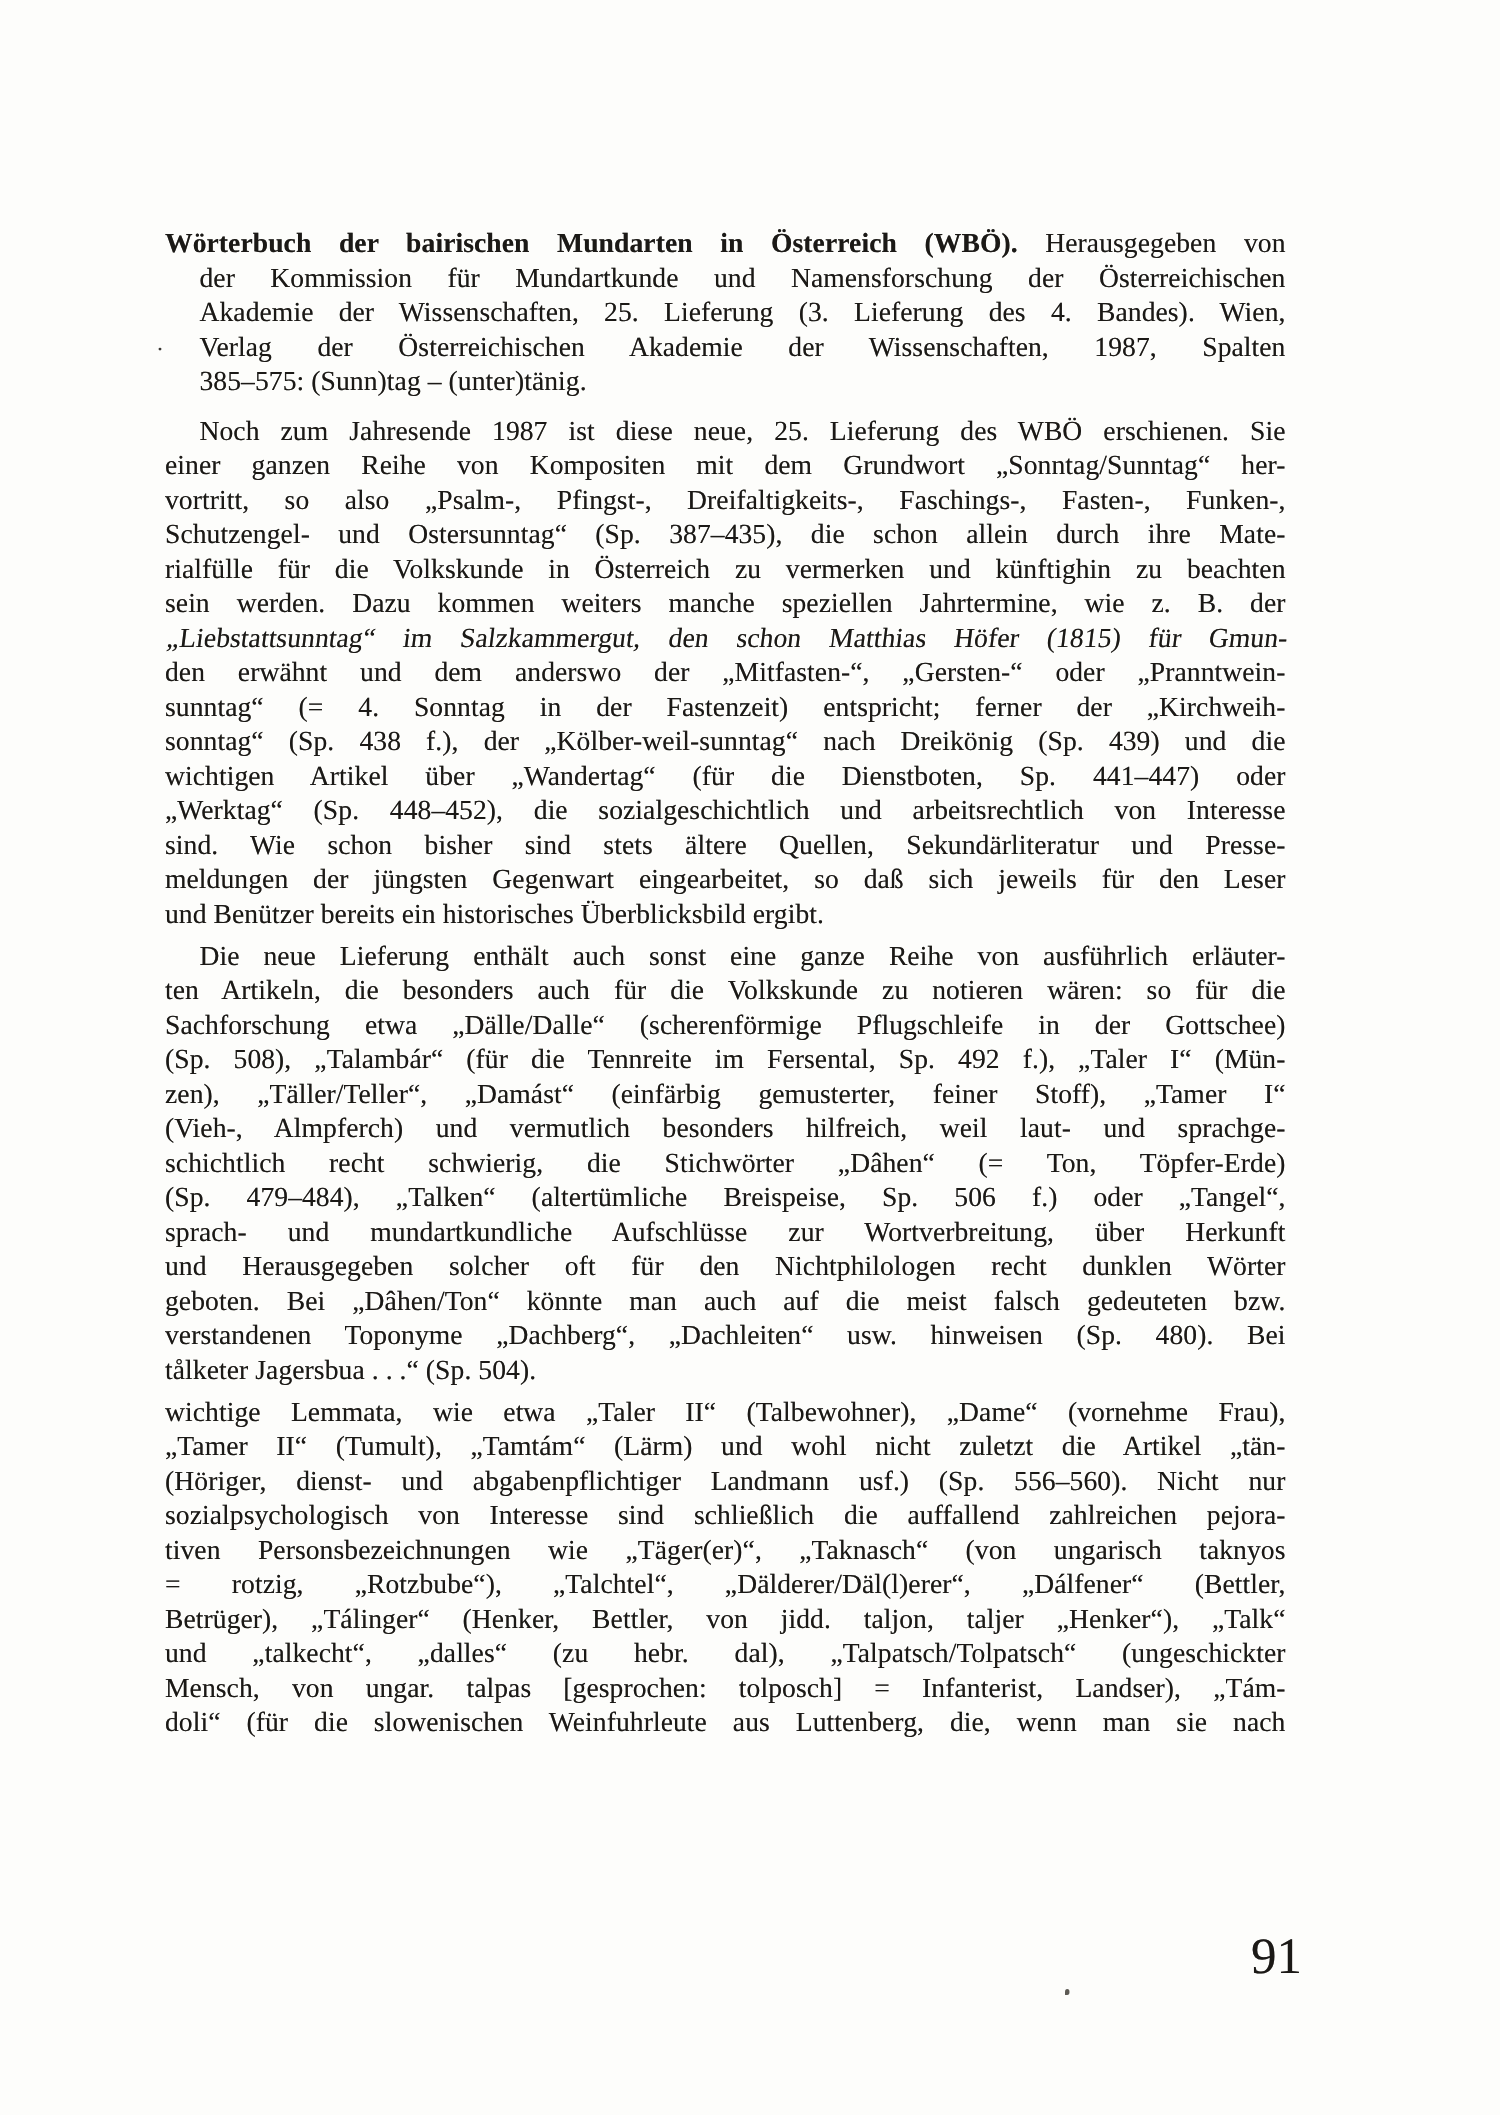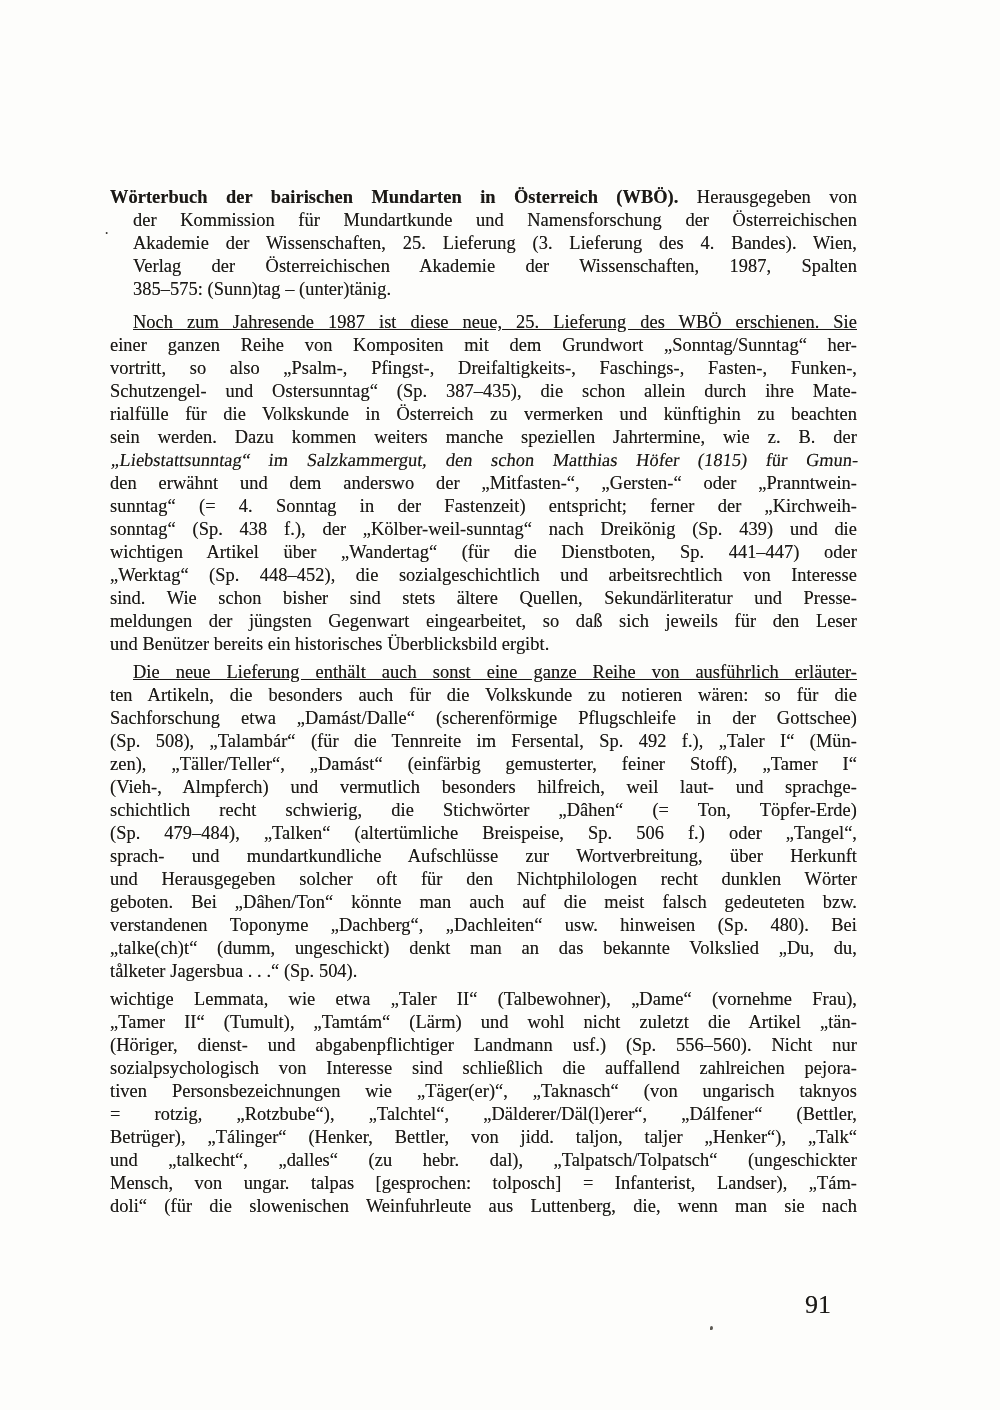--- a/index.html
+++ b/index.html
@@ -22,34 +22,34 @@
   .line {
     font-size:18.4px;
     line-height:23px;
     letter-spacing:0.05px;
     text-shadow:0 0 0.4px rgba(20,18,15,0.55);
   }
   .just {
     text-align:justify;
     text-align-last:justify;
   }
-  .indent { text-indent:23px;text-decoration:underline; }
+  .indent { text-indent:23px; }
   .hang { padding-left:23px; }
   .slant {
     transform:skewX(-7deg);
     transform-origin:left bottom;
   }
-  .entry { margin-bottom:10px;margin-top:35px; }
+  .entry { margin-bottom:10px; }
   .bodypara { margin-bottom:5px; }
   .entry b { font-weight:bold; }
   .page-number {
     position:absolute;
-    left:805px;
+    left:834px;
     top:1290px;
-    font-size:26px;
+    font-size:34px;
     line-height:30px;
     text-shadow:0 0 0.4px rgba(20,18,15,0.55);
   }
   .margin-mark {
     position:absolute;
     left:104px;
     top:225px;
     font-size:16px;
     color:#3a3733;
   }
@@ -96,31 +96,30 @@
         <div class="line just">sonntag“ (Sp. 438 f.), der „Kölber-weil-sunntag“ nach Dreikönig (Sp. 439) und die</div>
         <div class="line just">wichtigen Artikel über „Wandertag“ (für die Dienstboten, Sp. 441–447) oder</div>
         <div class="line just">„Werktag“ (Sp. 448–452), die sozialgeschichtlich und arbeitsrechtlich von Interesse</div>
         <div class="line just">sind. Wie schon bisher sind stets ältere Quellen, Sekundärliteratur und Presse-</div>
         <div class="line just">meldungen der jüngsten Gegenwart eingearbeitet, so daß sich jeweils für den Leser</div>
         <div class="line">und Benützer bereits ein historisches Überblicksbild ergibt.</div>
       </div>
     <div class="bodypara">
         <div class="line just indent">Die neue Lieferung enthält auch sonst eine ganze Reihe von ausführlich erläuter-</div>
         <div class="line just">ten Artikeln, die besonders auch für die Volkskunde zu notieren wären: so für die</div>
-        <div class="line just">Sachforschung etwa „Damást/Dalle“ (scherenförmige Pflugschleife in der Gottschee)</div>
+        <div class="line just">Sachforschung etwa „Dälle/Dalle“ (scherenförmige Pflugschleife in der Gottschee)</div>
         <div class="line just">(Sp. 508), „Talambár“ (für die Tennreite im Fersental, Sp. 492 f.), „Taler I“ (Mün-</div>
         <div class="line just">zen), „Täller/Teller“, „Damást“ (einfärbig gemusterter, feiner Stoff), „Tamer I“</div>
         <div class="line just">(Vieh-, Almpferch) und vermutlich besonders hilfreich, weil laut- und sprachge-</div>
         <div class="line just">schichtlich recht schwierig, die Stichwörter „Dâhen“ (= Ton, Töpfer-Erde)</div>
         <div class="line just">(Sp. 479–484), „Talken“ (altertümliche Breispeise, Sp. 506 f.) oder „Tangel“,</div>
         <div class="line just">sprach- und mundartkundliche Aufschlüsse zur Wortverbreitung, über Herkunft</div>
         <div class="line just">und Herausgegeben solcher oft für den Nichtphilologen recht dunklen Wörter</div>
         <div class="line just">geboten. Bei „Dâhen/Ton“ könnte man auch auf die meist falsch gedeuteten bzw.</div>
         <div class="line just">verstandenen Toponyme „Dachberg“, „Dachleiten“ usw. hinweisen (Sp. 480). Bei</div>
-        <div class="line just">„talke(ch)t“ (dumm, ungeschickt) denkt man an das bekannte Volkslied „Du, du,</div>
         <div class="line">tålketer Jagersbua . . .“ (Sp. 504).</div>
       </div>
     <div class="bodypara">
         <div class="line just">wichtige Lemmata, wie etwa „Taler II“ (Talbewohner), „Dame“ (vornehme Frau),</div>
         <div class="line just">„Tamer II“ (Tumult), „Tamtám“ (Lärm) und wohl nicht zuletzt die Artikel „tän-</div>
         <div class="line just">(Höriger, dienst- und abgabenpflichtiger Landmann usf.) (Sp. 556–560). Nicht nur</div>
         <div class="line just">sozialpsychologisch von Interesse sind schließlich die auffallend zahlreichen pejora-</div>
         <div class="line just">tiven Personsbezeichnungen wie „Täger(er)“, „Taknasch“ (von ungarisch taknyos</div>
         <div class="line just">= rotzig, „Rotzbube“), „Talchtel“, „Dälderer/Däl(l)erer“, „Dálfener“ (Bettler,</div>
         <div class="line just">Betrüger), „Tálinger“ (Henker, Bettler, von jidd. taljon, taljer „Henker“), „Talk“</div>

